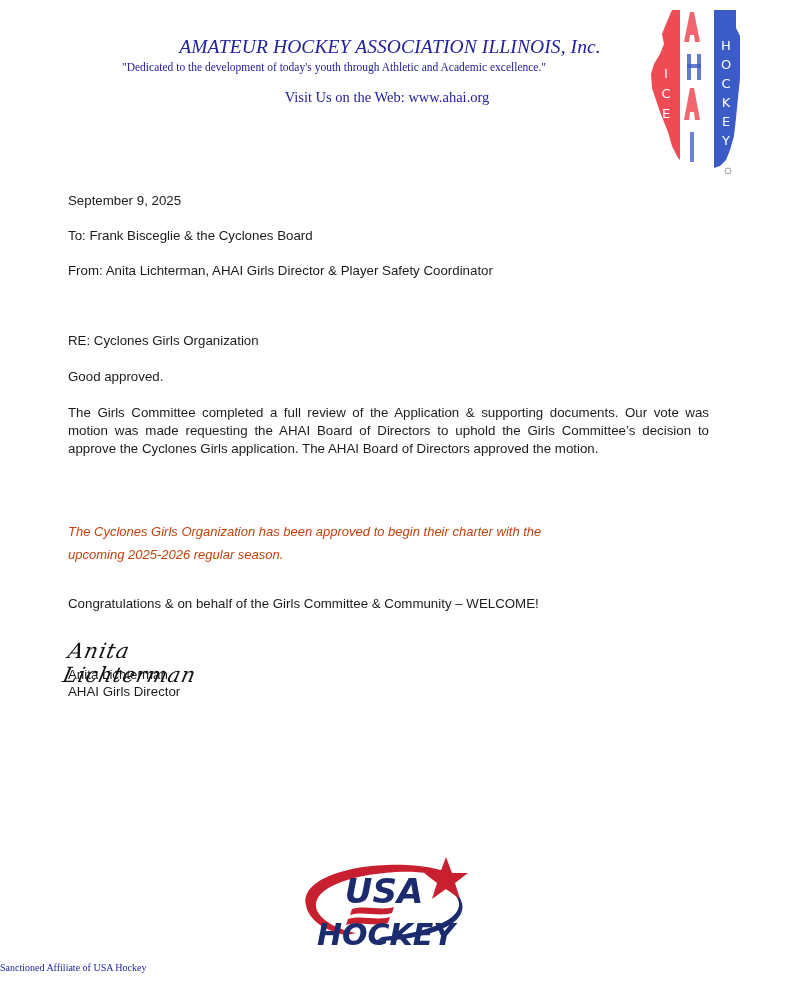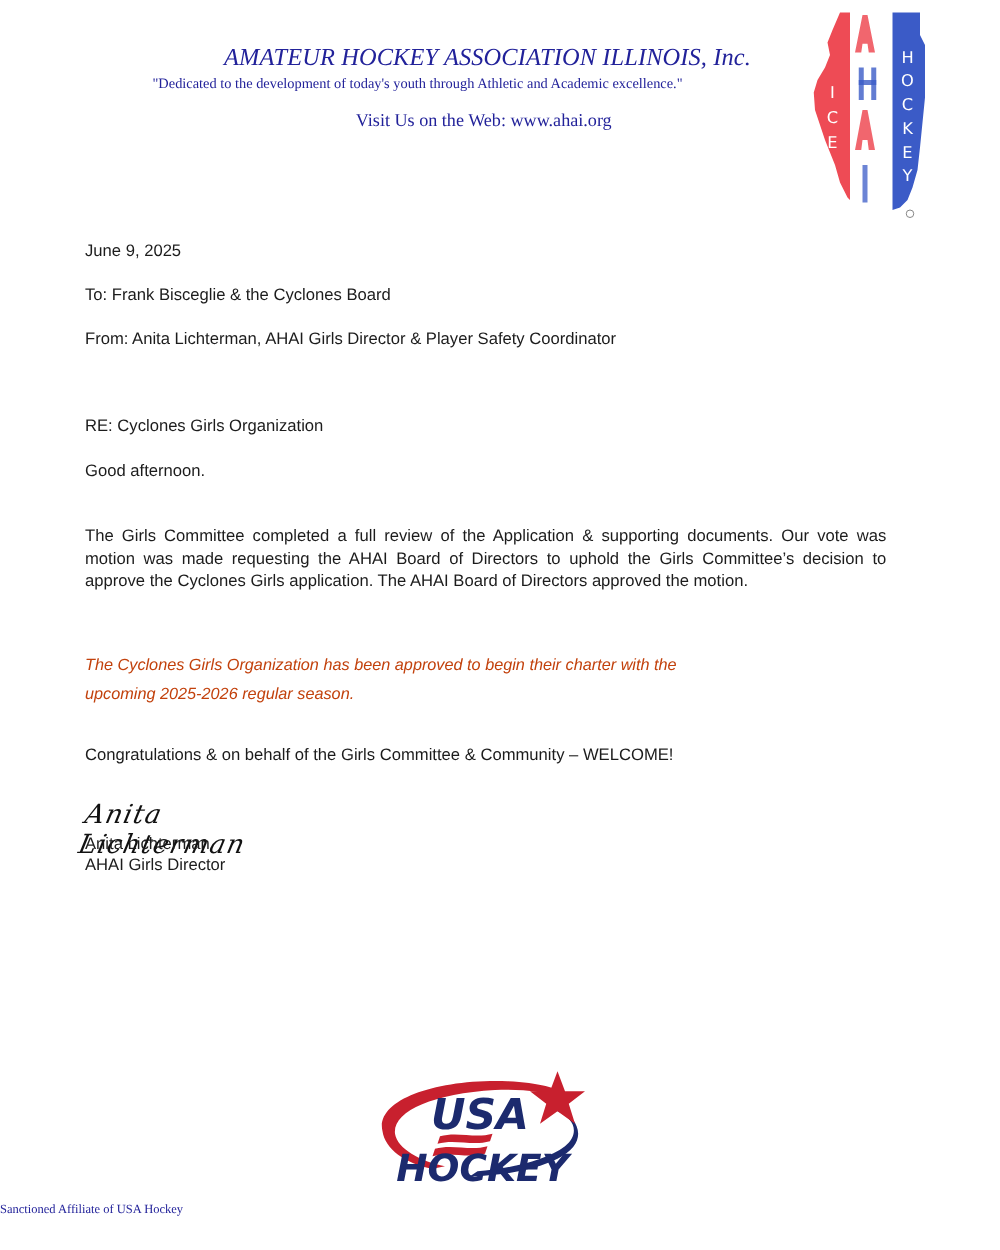--- a/index.html
+++ b/index.html
@@ -5,21 +5,21 @@
     html, body { margin: 0; padding: 0; background: #ffffff; }
     body { width: 800px; height: 1000px; position: relative; overflow: hidden; font-family: "Liberation Sans", sans-serif; color: #1a1a1a; }
     .abs { position: absolute; }
     .serif { font-family: "Liberation Serif", serif; }
     .hdr-title { left: 0; width: 780px; top: 36px; text-align: center; font-size: 19.5px; color: #22229a; letter-spacing: 0.1px; font-style: italic; }
     .hdr-title span { display:inline-block; margin-left: 0; }
     .hdr-tag { left: 122px; top: 61px; font-size: 11.5px; color: #22229a; white-space: nowrap; }
     .hdr-web { left: 0; width: 774px; top: 89px; text-align: center; font-size: 14.5px; color: #22229a; }
     .logo-ahai { left: 650px; top: 8px; width: 95px; height: 168px; }
     .txt { font-size: 13.3px; color: #1c1c1c; white-space: nowrap; left: 68px; }
-    .para { left: 68px; width: 641px; top: 420px; font-size: 13.3px; line-height: 18px; text-align: justify; color: #1c1c1c; }
+    .para { left: 68px; width: 641px; top: 404px; font-size: 13.3px; line-height: 18px; text-align: justify; color: #1c1c1c; }
     .para .last { text-align: left; }
     .italic { left: 68px; width: 660px; top: 520px; font-size: 13px; font-style: italic; line-height: 23px; color: #c2410c; }
     .sig { left: 68px; top: 639px; width: 180px; height: 28px; }
     .sig-block { left: 68px; top: 666px; font-size: 13.3px; line-height: 17.3px; color: #1c1c1c; }
     .usa-logo { left: 296px; top: 853px; width: 186px; height: 100px; }
     .footer { left: 0; width: 776px; top: 962px; text-align: left; font-size: 10px; color: #22229a; }
   </style>
 </head>
 <body>
 
@@ -50,25 +50,25 @@
     <text x="76" y="42">H</text>
     <text x="76" y="61">O</text>
     <text x="76" y="80">C</text>
     <text x="76" y="99">K</text>
     <text x="76" y="118">E</text>
     <text x="76" y="137">Y</text>
   </g>
   <circle cx="78" cy="163" r="3" fill="none" stroke="#888" stroke-width="0.8"></circle>
 </svg>
 
-<div class="abs txt" style="top:193px;">June 9, 2025</div>
+<div class="abs txt" style="top:193px;">September 9, 2025</div>
 <div class="abs txt" style="top:228px;">To: Frank Bisceglie &amp; the Cyclones Board</div>
 <div class="abs txt" style="top:263px;">From: Anita Lichterman, AHAI Girls Director &amp; Player Safety Coordinator</div>
 <div class="abs txt" style="top:316px;margin-top:17px;">RE: Cyclones Girls Organization</div>
-<div class="abs txt" style="top:369px;">Good afternoon.</div>
+<div class="abs txt" style="top:369px;">Good approved.</div>
 
 <div class="abs para">
   <div style="text-align-last: justify;">The Girls Committee completed a full review of the Application &amp; supporting documents. Our vote was</div>
   <div style="text-align-last: justify;">motion was made requesting the AHAI Board of Directors to uphold the Girls Committee’s decision to</div>
   <div class="last">approve the Cyclones Girls application.  The AHAI Board of Directors approved the motion.</div>
 </div>
 
 <div class="abs italic">
   <div>The Cyclones Girls Organization has been approved to begin their charter with the</div>
   <div>upcoming 2025-2026 regular season.</div>

